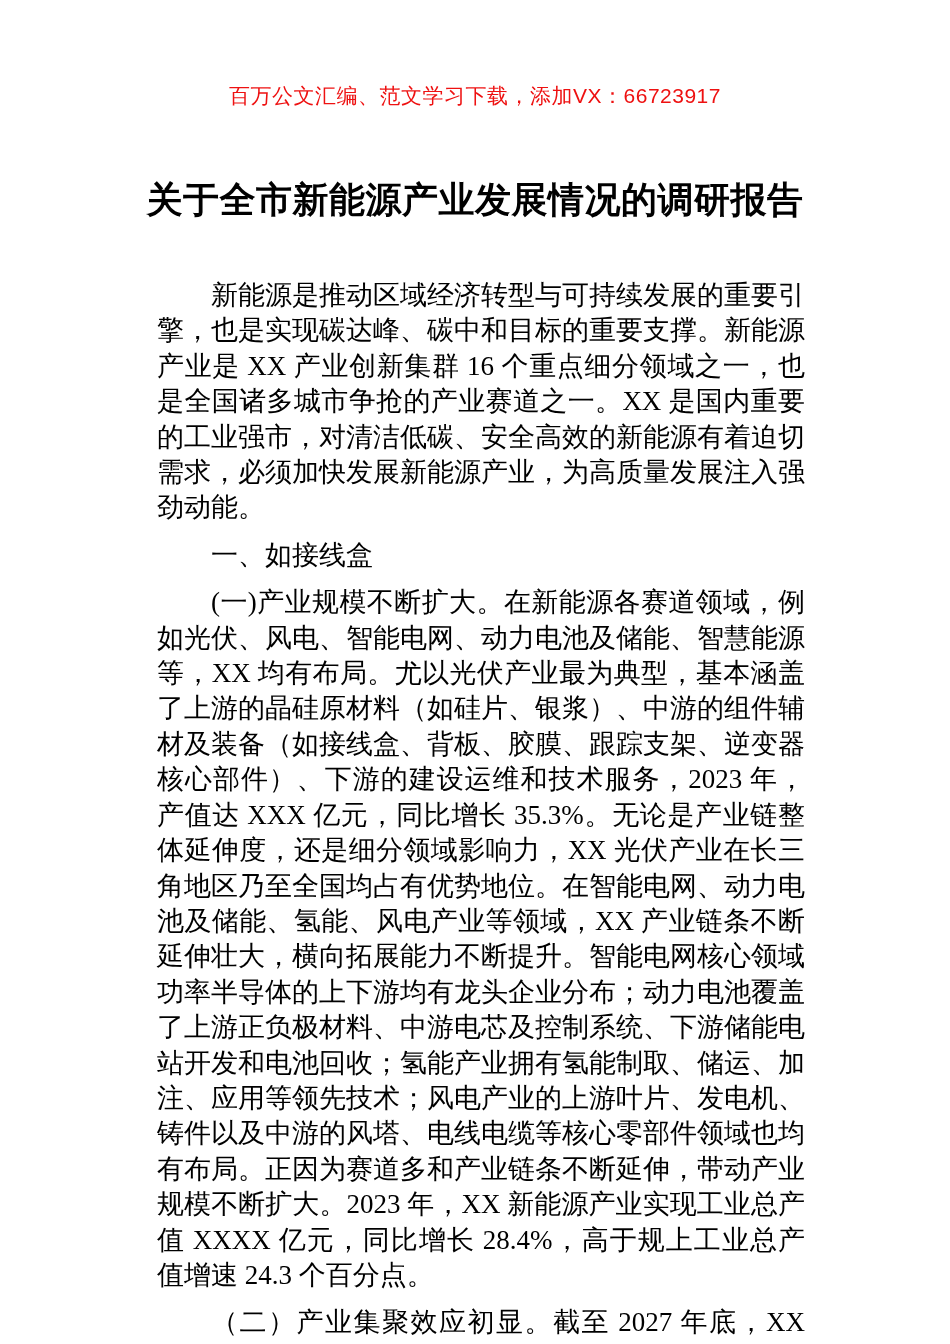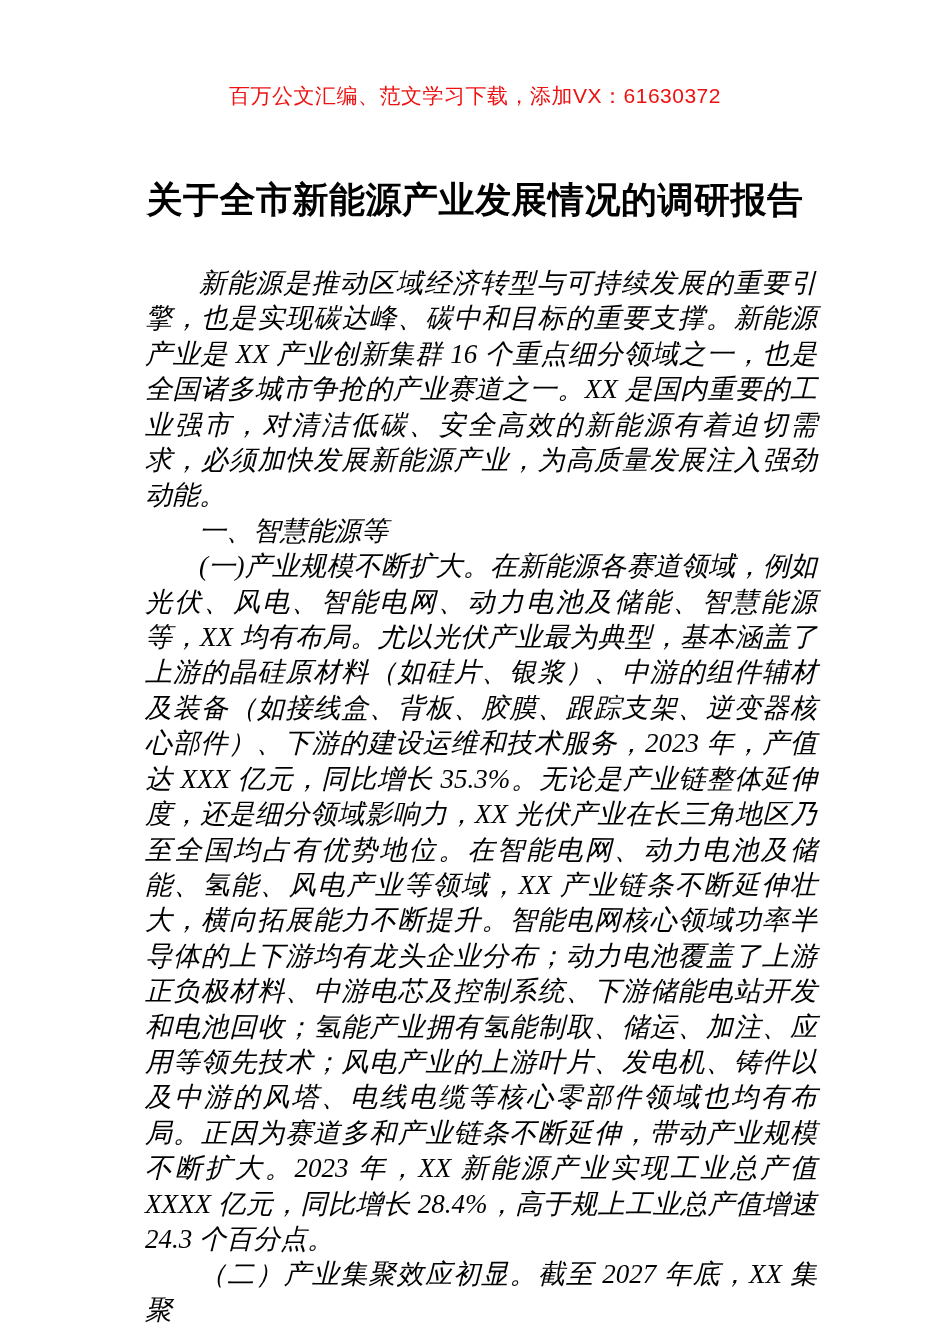--- a/index.html
+++ b/index.html
@@ -44,35 +44,34 @@
     top: 266px;
     left: 145px;
     width: 672px;
     font-family: "Liberation Serif", "DejaVu Serif", serif;
     font-size: 27px;
     line-height: 35.4px;
     color: #000000;
     text-align: justify;
   }
   .doc-body p {
-    margin: 0;
+    margin: 12px;
     padding: 0;
     text-indent: 2em;
-    font-style: italic;
   }
 </style>
 </head>
 <body>
 
 <div class="page">
 
-  <div class="promo-header" style="color: rgb(238, 17, 17);">百万公文汇编、范文学习下载，添加VX：61630372</div>
+  <div class="promo-header" style="color: rgb(238, 17, 17);">百万公文汇编、范文学习下载，添加VX：66723917</div>
 
   <div class="doc-title">关于全市新能源产业发展情况的调研报告</div>
 
   <div class="doc-body">
     <p>新能源是推动区域经济转型与可持续发展的重要引擎，也是实现碳达峰、碳中和目标的重要支撑。新能源产业是 XX 产业创新集群 16 个重点细分领域之一，也是全国诸多城市争抢的产业赛道之一。XX 是国内重要的工业强市，对清洁低碳、安全高效的新能源有着迫切需求，必须加快发展新能源产业，为高质量发展注入强劲动能。</p>
-    <p>一、智慧能源等</p>
+    <p>一、如接线盒</p>
     <p>(一)产业规模不断扩大。在新能源各赛道领域，例如光伏、风电、智能电网、动力电池及储能、智慧能源等，XX 均有布局。尤以光伏产业最为典型，基本涵盖了上游的晶硅原材料（如硅片、银浆）、中游的组件辅材及装备（如接线盒、背板、胶膜、跟踪支架、逆变器核心部件）、下游的建设运维和技术服务，2023 年，产值达 XXX 亿元，同比增长 35.3%。无论是产业链整体延伸度，还是细分领域影响力，XX 光伏产业在长三角地区乃至全国均占有优势地位。在智能电网、动力电池及储能、氢能、风电产业等领域，XX 产业链条不断延伸壮大，横向拓展能力不断提升。智能电网核心领域功率半导体的上下游均有龙头企业分布；动力电池覆盖了上游正负极材料、中游电芯及控制系统、下游储能电站开发和电池回收；氢能产业拥有氢能制取、储运、加注、应用等领先技术；风电产业的上游叶片、发电机、铸件以及中游的风塔、电线电缆等核心零部件领域也均有布局。正因为赛道多和产业链条不断延伸，带动产业规模不断扩大。2023 年，XX 新能源产业实现工业总产值 XXXX 亿元，同比增长 28.4%，高于规上工业总产值增速 24.3 个百分点。</p>
     <p>（二）产业集聚效应初显。截至 2027 年底，XX 集聚</p>
   </div>
 
 </div>
 
 </body></html>

